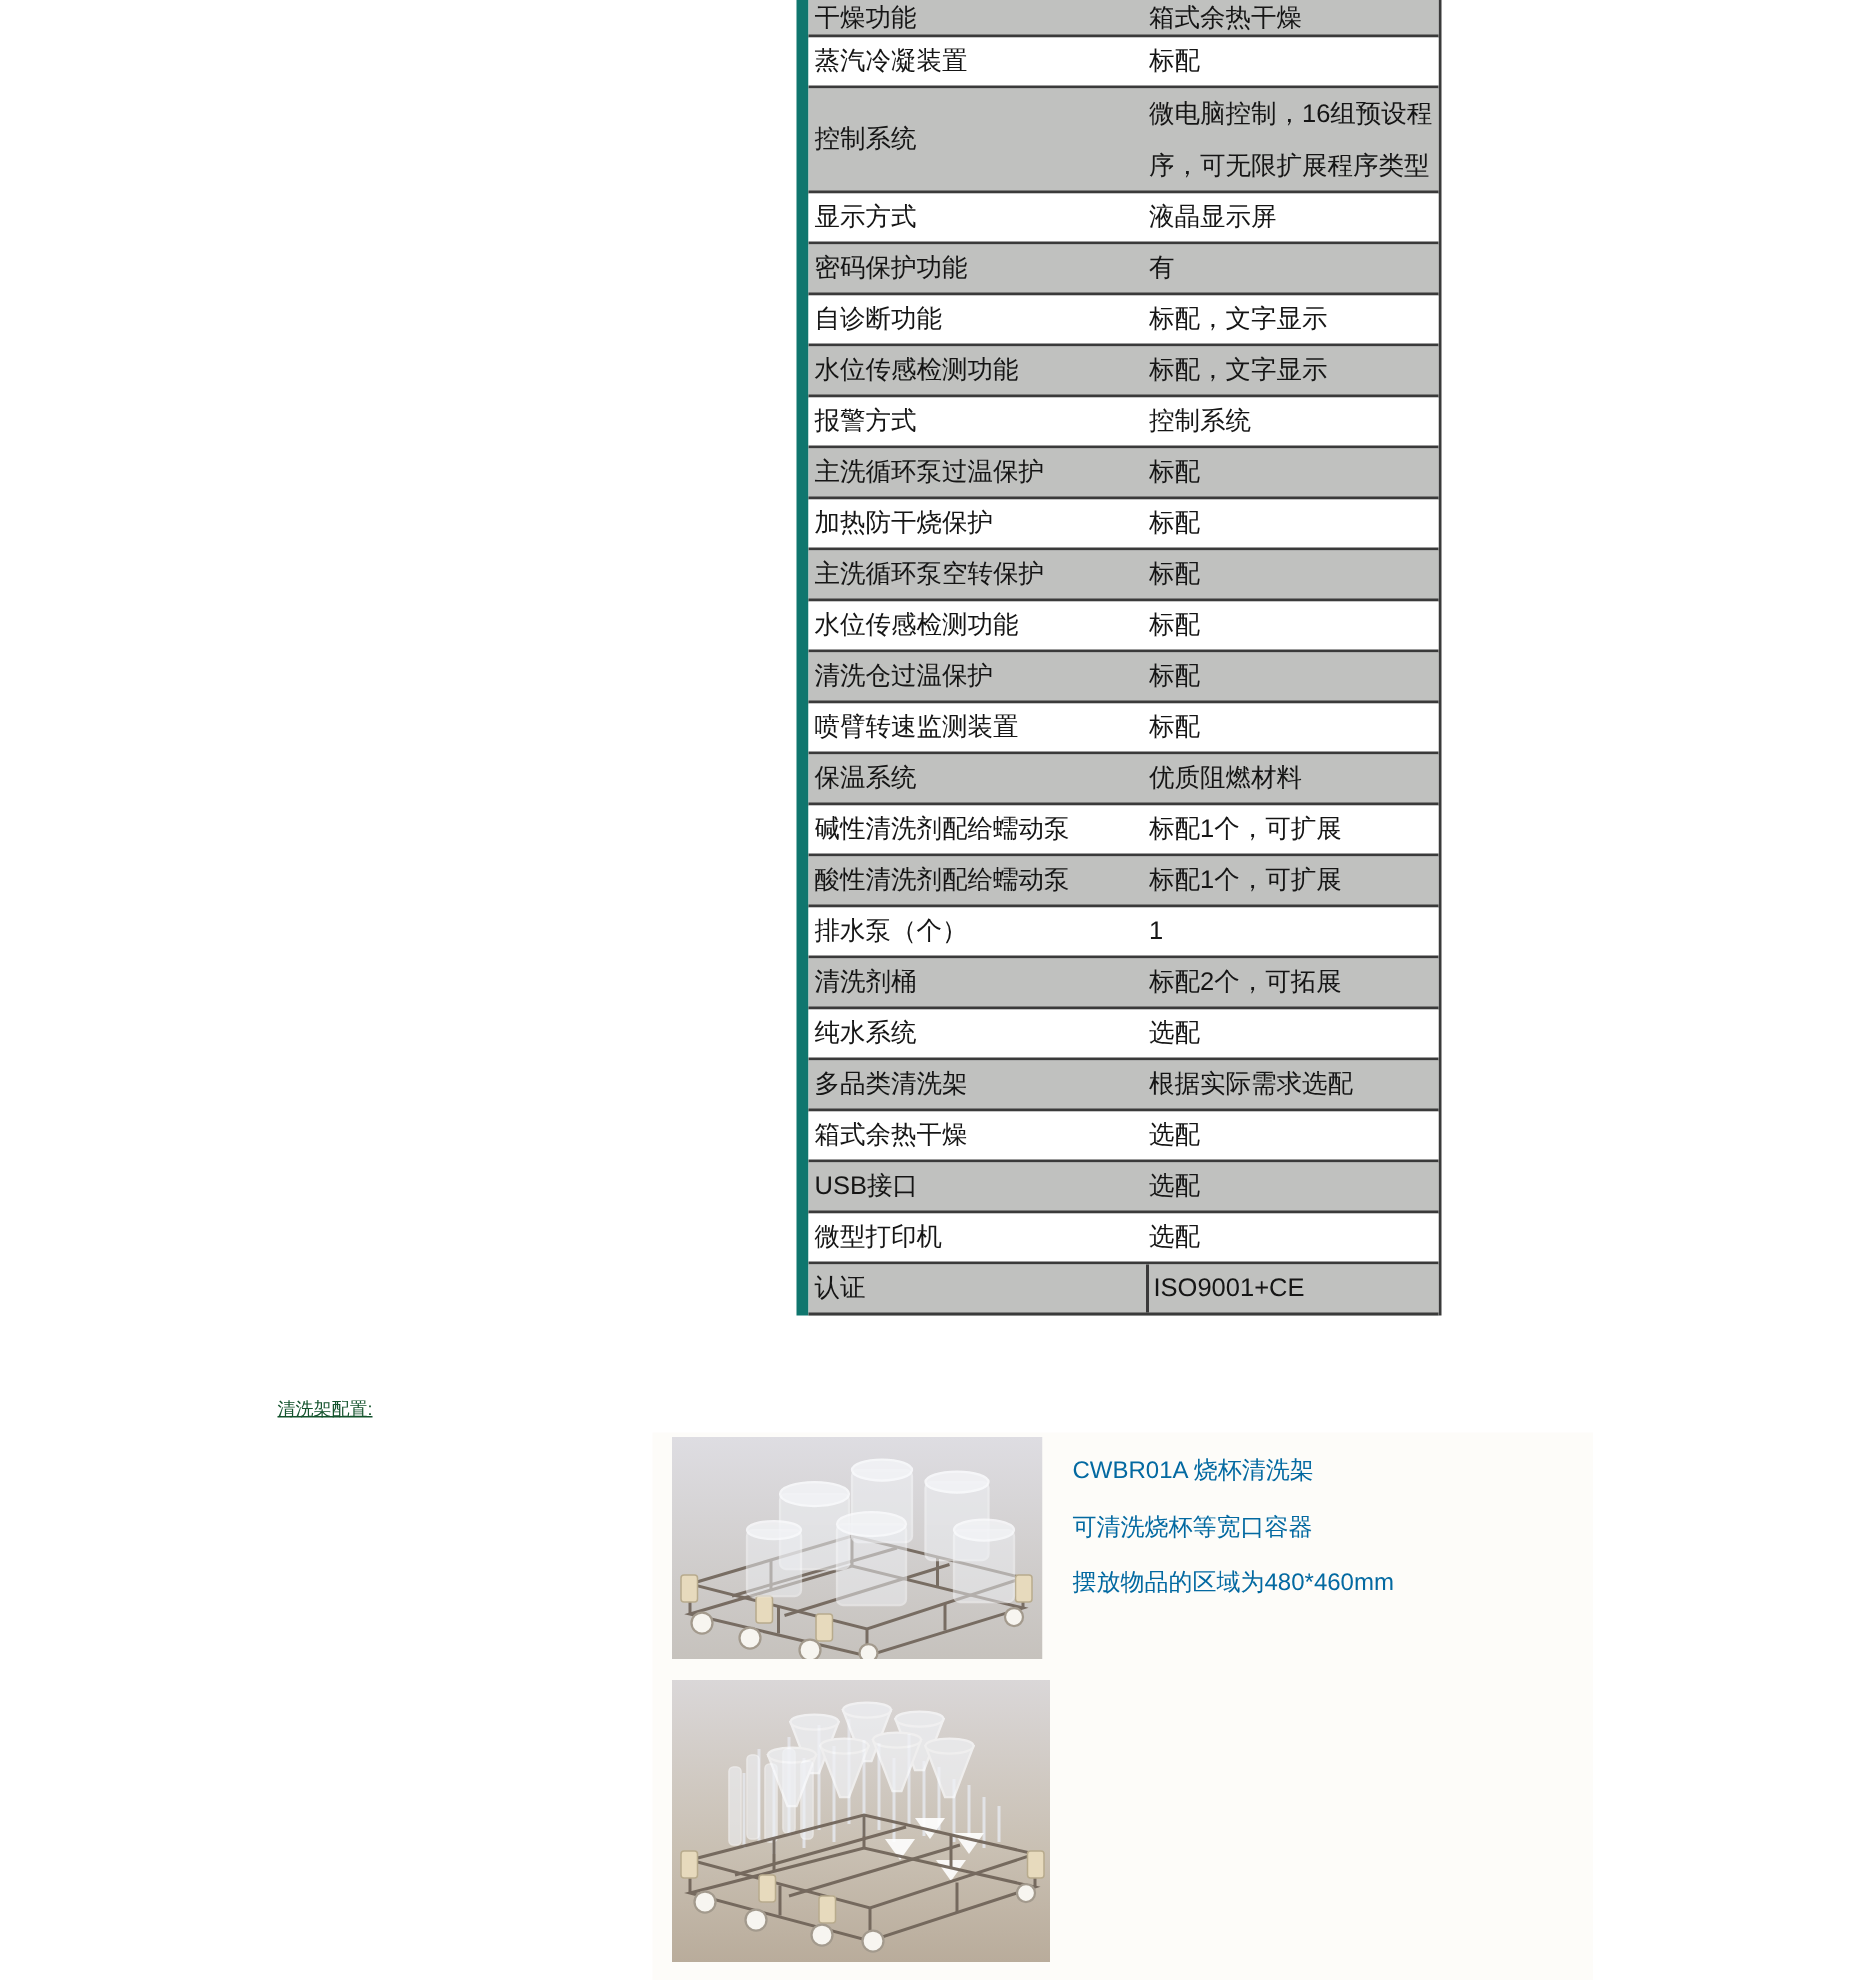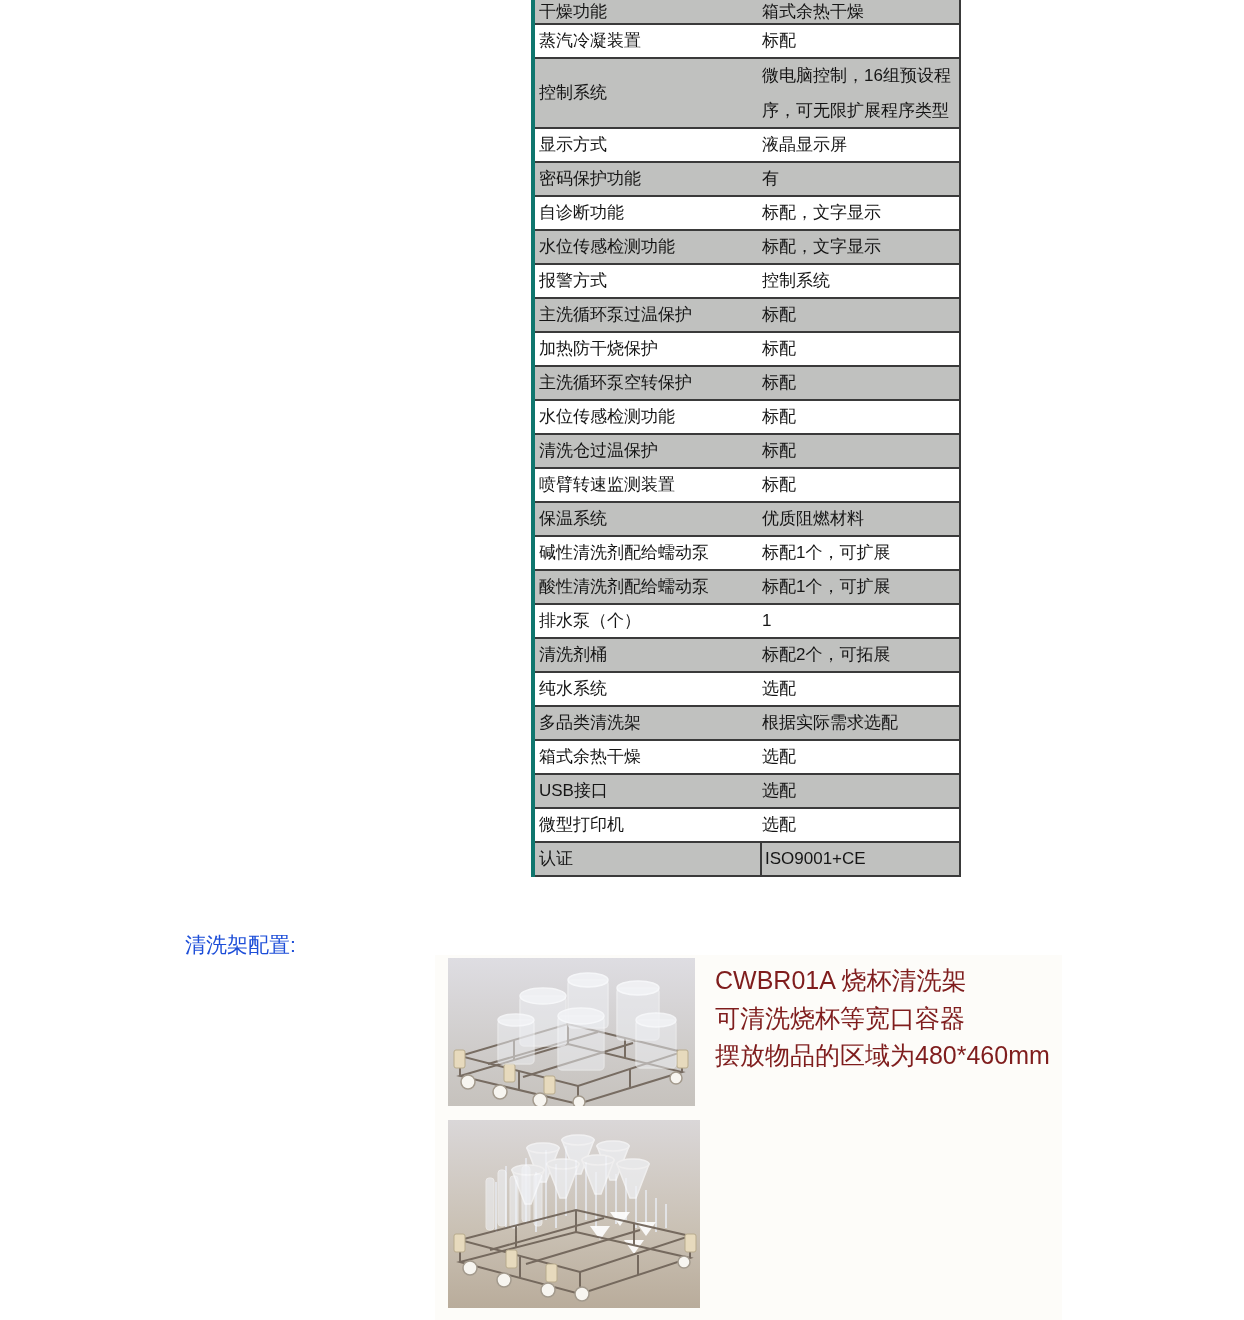--- a/index.html
+++ b/index.html
@@ -3,39 +3,39 @@
 <meta charset="utf-8">
 <style>
   * { margin:0; padding:0; box-sizing:border-box; }
   html,body { width:1244px; height:1320px; background:#ffffff; overflow:hidden;
     font-family:"Liberation Sans","DejaVu Sans",sans-serif; }
   .page { position:relative; width:1244px; height:1320px; background:#ffffff; }
 
   
   .spec-table {
     position:absolute; left:531px; top:0; width:430px;
-    border-left:4px solid #0f766e; border-right:2px solid #3a3a3a;
+    border-left:8px solid #0f766e; border-right:2px solid #3a3a3a;
   }
   .spec-row { display:flex; background:#ffffff; border-bottom:2px solid #3a3a3a; height:34px; }
   .spec-row.shaded { background:#c0c1bf; }
   .spec-row.first { height:25px; overflow:hidden; }
   .spec-row.tall { height:70px; }
   .cell { display:flex; align-items:center; font-size:17px; color:#151515; line-height:20px; }
   .cell-label { width:225px; padding-left:4px; flex:none; }
   .cell-value { flex:1; padding-left:2px; }
   .spec-row.tall .cell-value { line-height:35px; }
   .spec-row.last .cell-value { border-left:2px solid #3a3a3a; padding-left:3px; }
 
   
-  .rack-heading { position:absolute; left:185px; top:931px; font-size:21px; color:#1d4ed8; }
+  .rack-heading { position:absolute; left:185px; top:931px; font-size:12px; color:#14532d;text-decoration:underline; }
   .rack-section { position:absolute; left:435px; top:955px; width:627px; height:365px; background:#fdfcf9; }
   .product-photo { position:absolute; display:block; }
   .photo-1 { left:13px; top:3px; }
   .photo-2 { left:13px; top:165px; }
-  .product-lines { position:absolute; font-size:25px; color:#7f1d1d; }
+  .product-lines { position:absolute; font-size:16px; color:#0369a1; }
   .lines-1 { left:280px; top:7px; }
   .lines-2 { left:280px; top:168px; }
   .product-line { line-height:37.5px; white-space:nowrap; }
 </style>
 </head>
 <body>
 
 <div class="page">
 
   <div class="spec-table">

